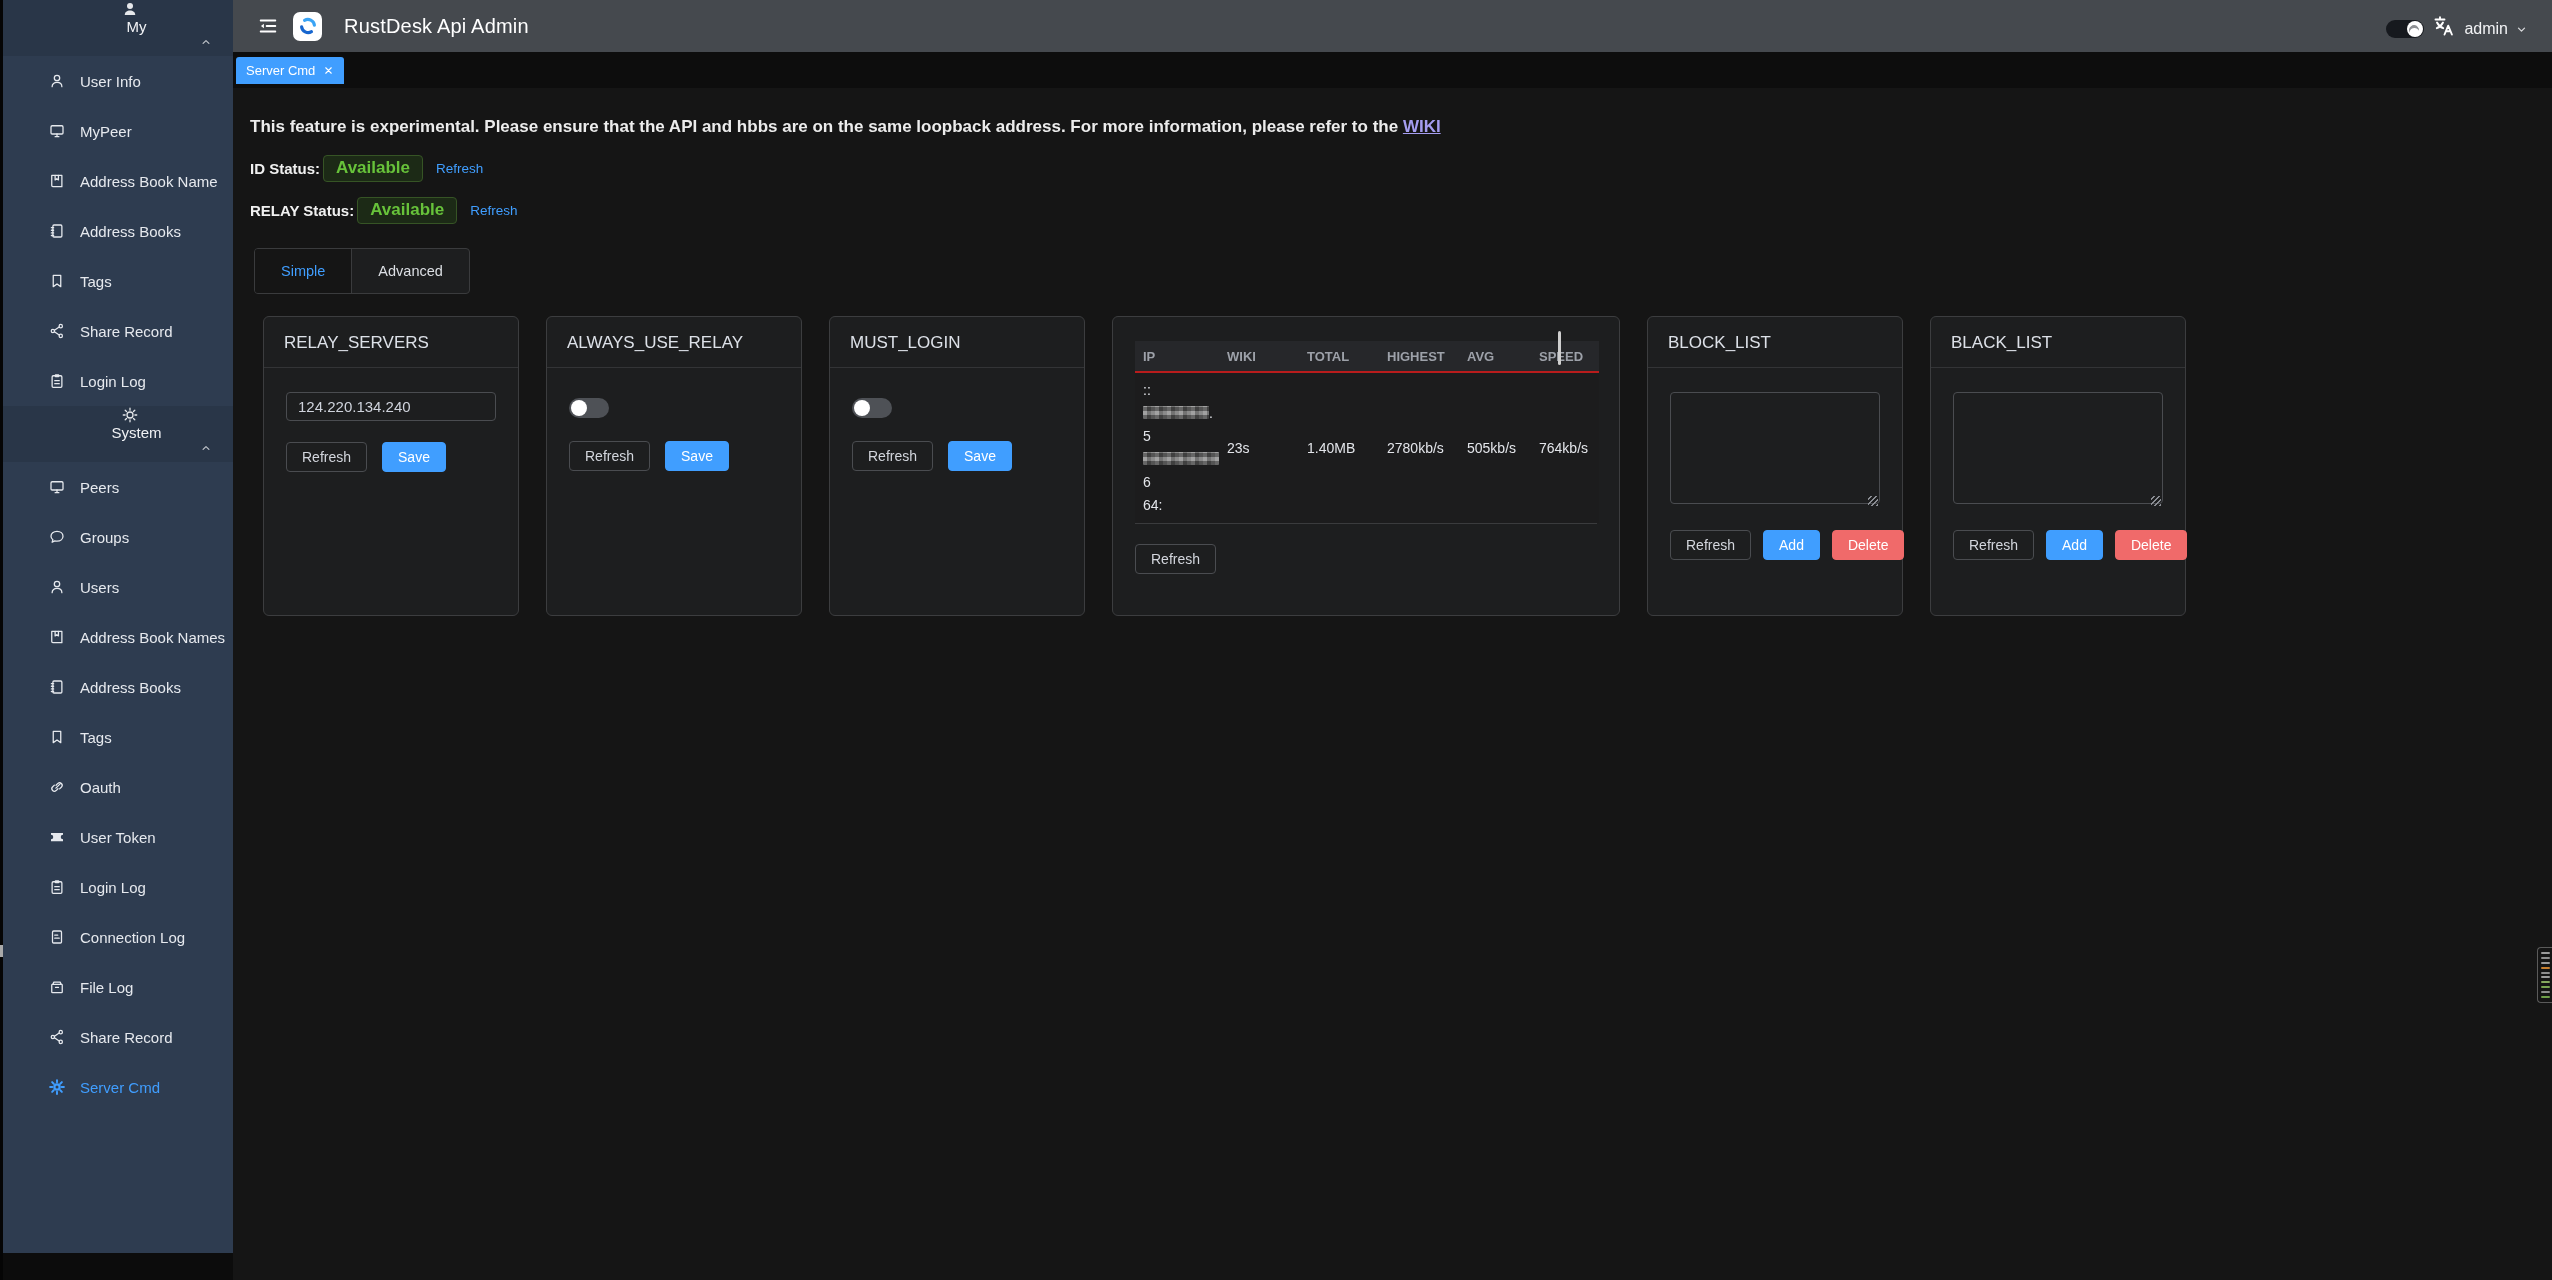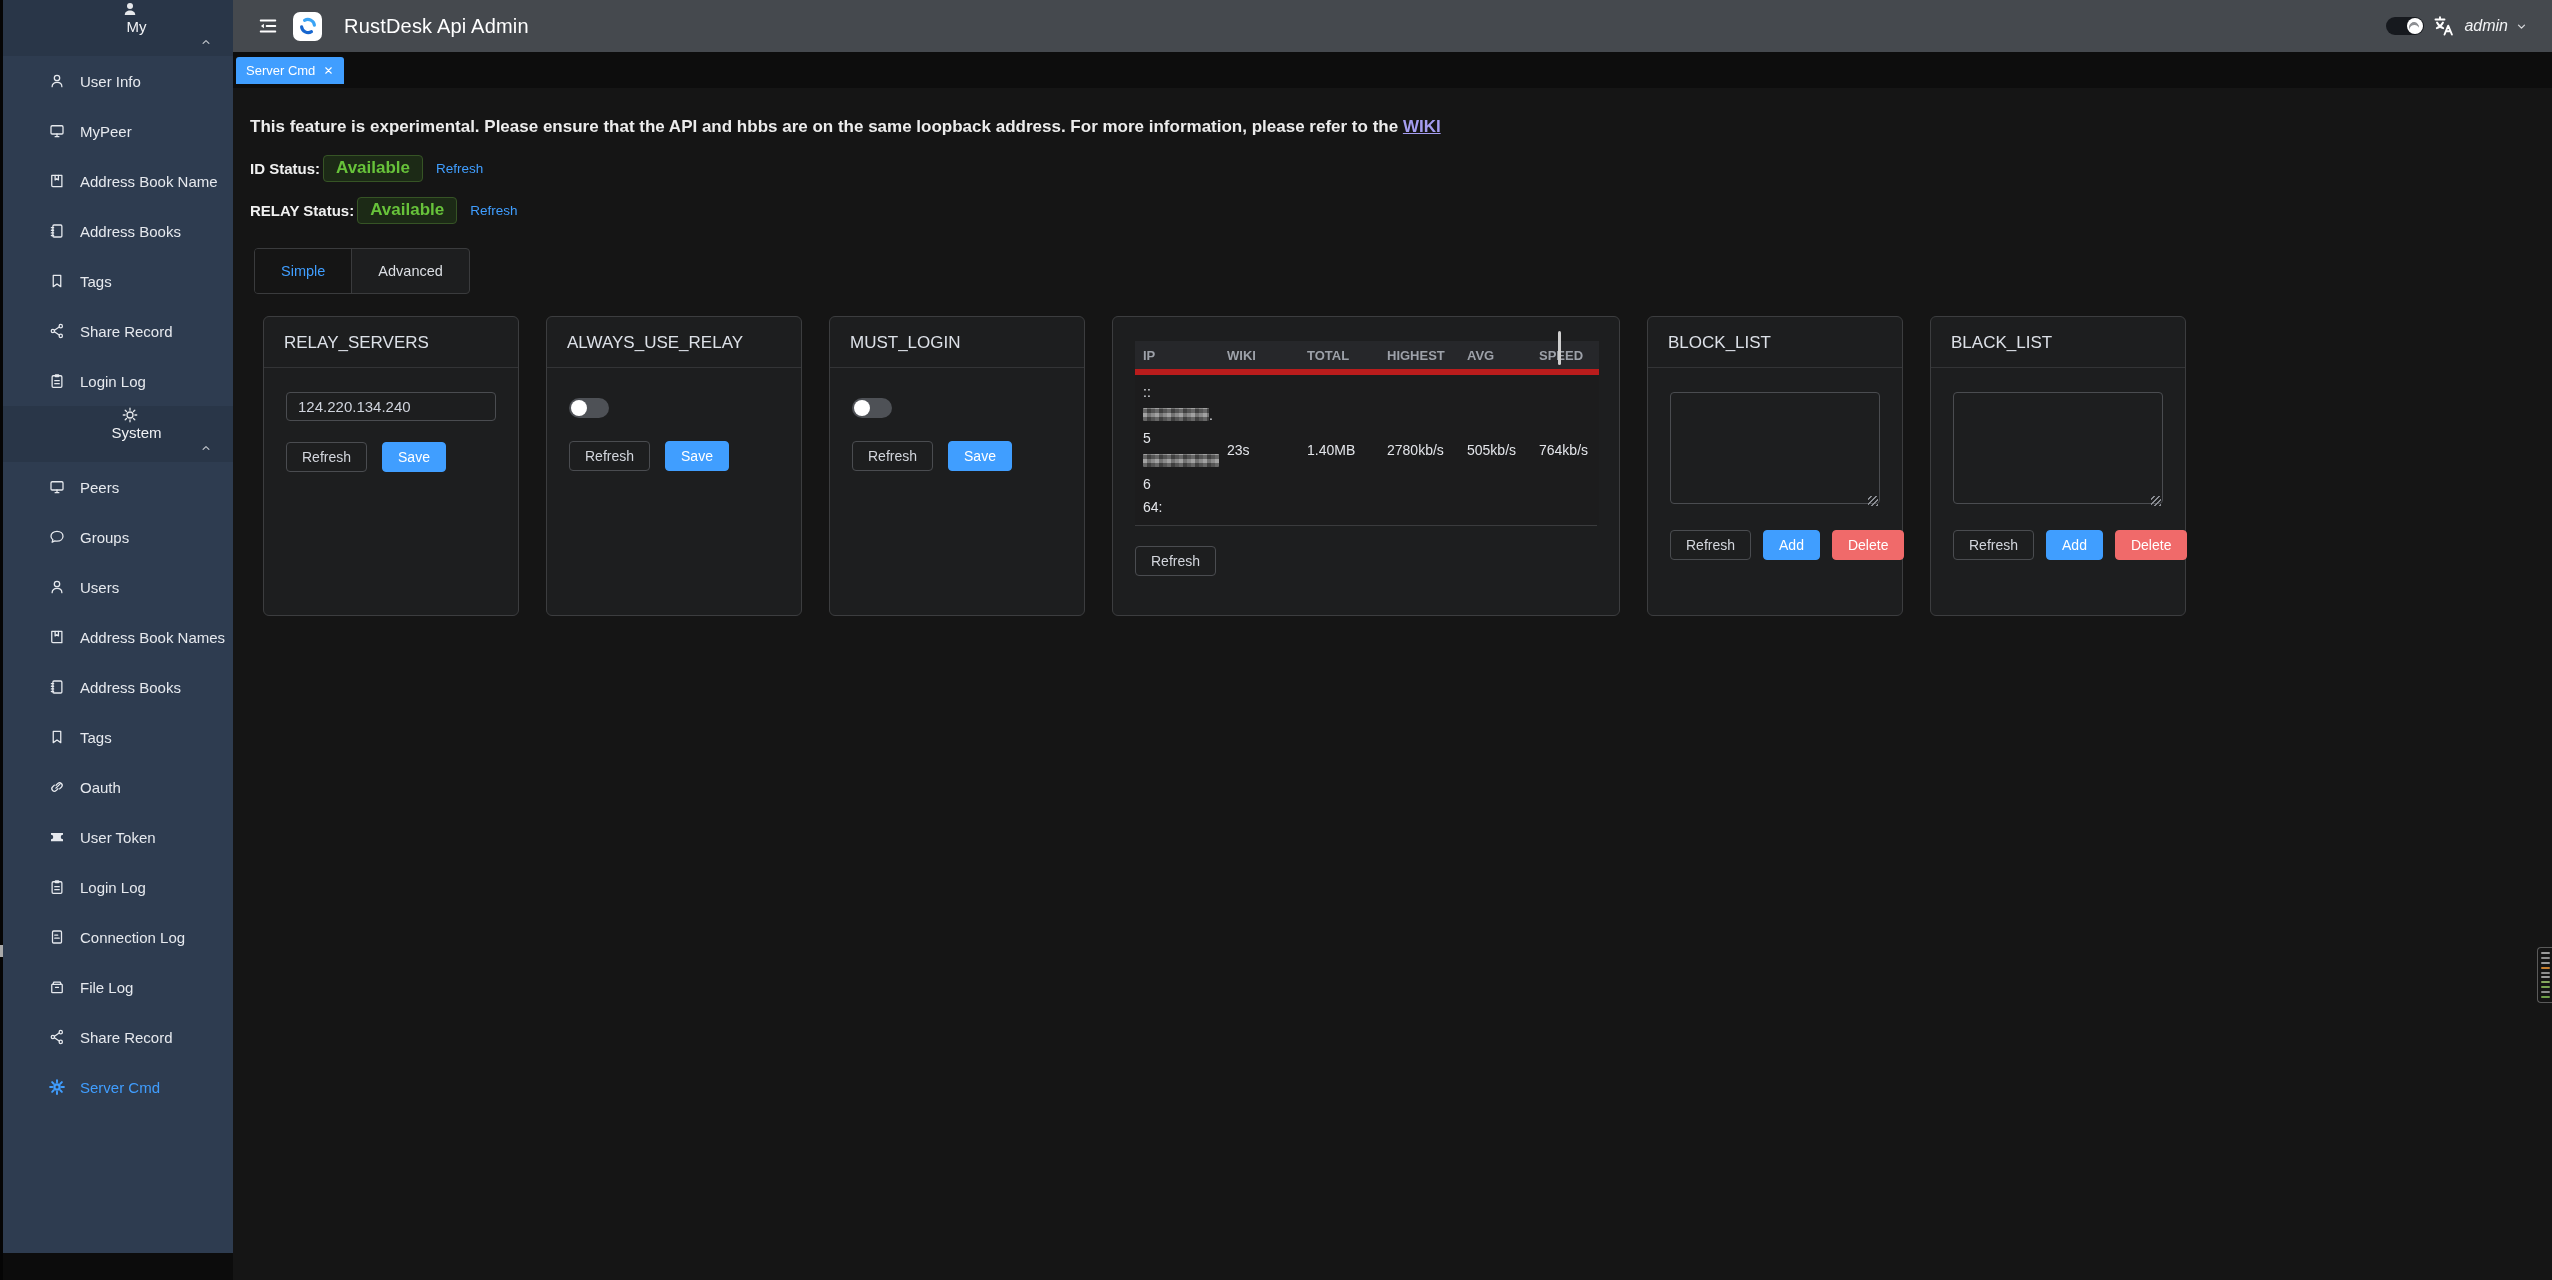--- a/index.html
+++ b/index.html
@@ -18,21 +18,21 @@
   .ic { width:18px; height:18px; flex:none; stroke:currentColor; fill:none; stroke-width:1.7;
         stroke-linecap:round; stroke-linejoin:round; }
 
   
   .main { flex:1; display:flex; flex-direction:column; min-width:0; }
   .header { height:52px; background:#45494e; display:flex; align-items:center; padding:0 24px; }
   .collapse-btn { width:22px; height:22px; color:#fff; cursor:pointer; }
   .logo { width:29px; height:29px; background:#fff; border-radius:7px; margin-left:14px;
           display:flex; align-items:center; justify-content:center; }
   .app-title { margin-left:22px; font-size:20px; color:#ffffff; letter-spacing:.2px; }
-  .header-right { margin-left:auto; display:flex; align-items:center; gap:8px;font-style:italic; }
+  .header-right { margin-left:auto; display:flex; align-items:flex-end; gap:8px; }
   .theme-toggle { width:38px; height:18px; border-radius:9px; background:#16191e; position:relative; cursor:pointer; }
   .theme-toggle .knob { position:absolute; right:1px; top:1px; width:16px; height:16px; border-radius:50%; background:#fff; }
   .theme-toggle .moon { position:absolute; right:4px; top:4px; width:10px; height:10px; border-radius:50%;
                         box-shadow:inset -2.5px -1.5px 0 0 #8e9094; transform:rotate(230deg); }
   .translate-btn { width:24px; height:24px; color:#fff; cursor:pointer; }
   .user-menu { display:flex; align-items:center; gap:7px; color:#f2f3f5; font-size:16px; cursor:pointer; }
   .user-menu .chev { width:13px; height:13px; opacity:.85; }
 
   
   .tabstrip { height:36px; background:#0d0d0d; display:flex; align-items:center; padding-left:3px; }
@@ -76,21 +76,21 @@
   .btn.danger  { background:#f06a6a; border-color:#f06a6a; color:#fff; }
 
   .toggle { margin-top:6px; width:40px; height:20px; border-radius:10px; background:#4e5156; position:relative; cursor:pointer; }
   .toggle .knob { position:absolute; left:2px; top:2px; width:16px; height:16px; border-radius:50%; background:#fff; }
   .toggle-card .btn-row { margin-top:23px; }
 
   
   .usage-table { position:relative; border-bottom:1px solid #3a3b3d; }
   table { border-collapse:collapse; width:464px; table-layout:fixed; }
   th { background:#26272a; color:#9da1a9; font-size:13px; font-weight:bold; text-align:left;
-       height:31px; padding:0 4px 0 8px; border-bottom:6px solid #b91c1c; }
+       height:31px; padding:0 4px 0 8px; border-bottom:2px solid #b91c1c; }
   td { background:#1c1c1d; color:#e3e5ea; font-size:14px; padding:6px 4px 6px 8px; vertical-align:middle; }
   td.ip { line-height:23px; }
   .redact { display:inline-block; height:13px; vertical-align:-1px; border-radius:1px;
     background-image:
       repeating-linear-gradient(90deg, rgba(150,150,150,.95) 0 4px, rgba(92,92,92,.95) 4px 8px, rgba(122,122,122,.95) 8px 12px),
       repeating-linear-gradient(0deg, rgba(60,60,60,.55) 0 4px, rgba(170,170,170,.45) 4px 8px);
     background-blend-mode:overlay; }
   .redact.r1 { width:66px; } .redact.r2 { width:76px; }
   .table-scroll-thumb { position:absolute; width:3px; height:34px; border-radius:2px; background:#cfcfcf;
                         right:36px; top:-10px; }

